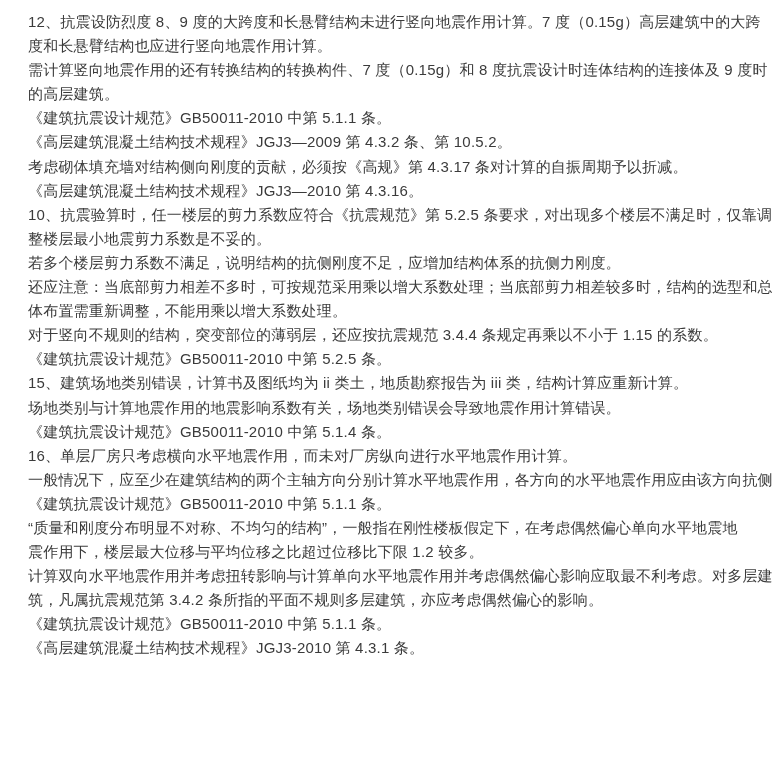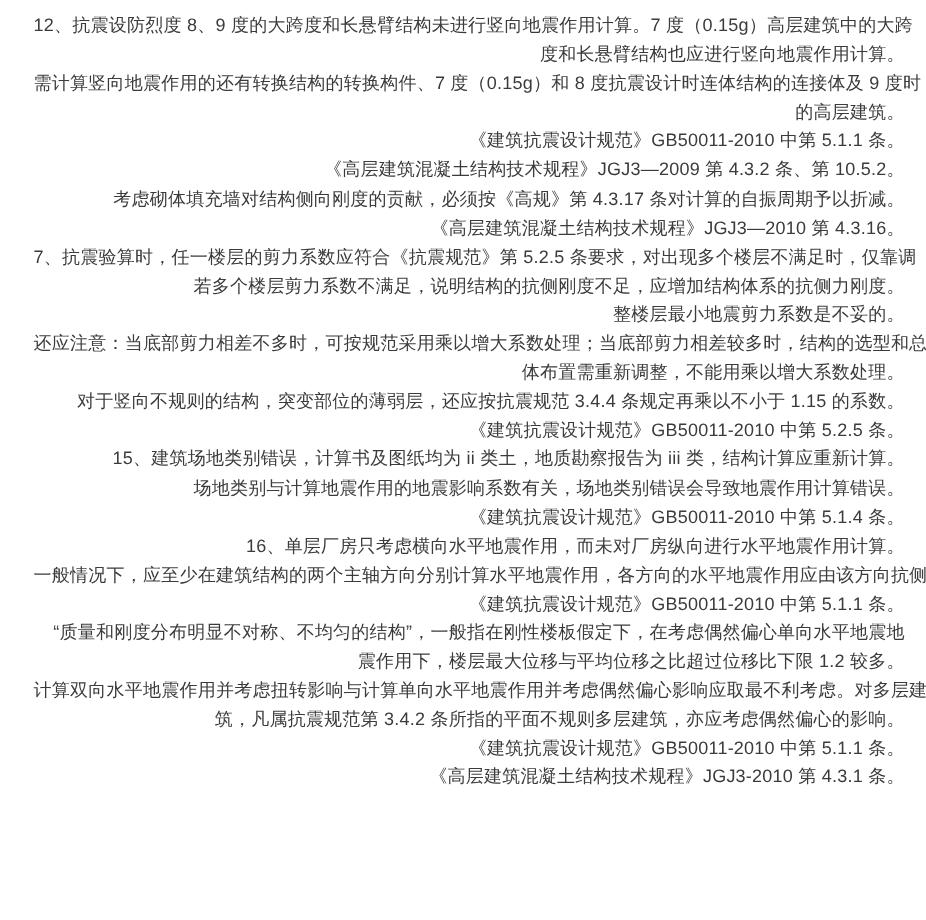--- a/index.html
+++ b/index.html
@@ -9,53 +9,52 @@
   }
   .page {
     position: relative;
     width: 772px;
     height: 767px;
     background: #ffffff;
     overflow: hidden;
     box-sizing: border-box;
     padding-top: 10px;
     font-family: "Liberation Sans", "DejaVu Sans", sans-serif;
-    text-align: right;
   }
   .line {
     box-sizing: border-box;
     height: 24.1px;
     line-height: 24.1px;
     padding-left: 28px;
     padding-right: 18px;
     font-size: 15px;
     letter-spacing: 0.2px;
     color: #3b3b3b;
     white-space: nowrap;
     overflow: visible;
   }
   .line.indent {
-    padding-left: 43px;
+    padding-left: 28px;
   }
 </style>
 </head>
 <body>
 
 <div class="page">
   <div class="line">12、抗震设防烈度 8、9 度的大跨度和长悬臂结构未进行竖向地震作用计算。7 度（0.15g）高层建筑中的大跨</div>
   <div class="line">度和长悬臂结构也应进行竖向地震作用计算。</div>
   <div class="line">需计算竖向地震作用的还有转换结构的转换构件、7 度（0.15g）和 8 度抗震设计时连体结构的连接体及 9 度时</div>
   <div class="line">的高层建筑。</div>
   <div class="line">《建筑抗震设计规范》GB50011-2010 中第 5.1.1 条。</div>
   <div class="line">《高层建筑混凝土结构技术规程》JGJ3—2009 第 4.3.2 条、第 10.5.2。</div>
   <div class="line">考虑砌体填充墙对结构侧向刚度的贡献，必须按《高规》第 4.3.17 条对计算的自振周期予以折减。</div>
   <div class="line">《高层建筑混凝土结构技术规程》JGJ3—2010 第 4.3.16。</div>
-  <div class="line">7、抗震验算时，任一楼层的剪力系数应符合《抗震规范》第 5.2.5 条要求，对出现多个楼层不满足时，仅靠调</div>
+  <div class="line">10、抗震验算时，任一楼层的剪力系数应符合《抗震规范》第 5.2.5 条要求，对出现多个楼层不满足时，仅靠调</div>
+  <div class="line">整楼层最小地震剪力系数是不妥的。</div>
   <div class="line">若多个楼层剪力系数不满足，说明结构的抗侧刚度不足，应增加结构体系的抗侧力刚度。</div>
-  <div class="line">整楼层最小地震剪力系数是不妥的。</div>
   <div class="line">还应注意：当底部剪力相差不多时，可按规范采用乘以增大系数处理；当底部剪力相差较多时，结构的选型和总</div>
   <div class="line">体布置需重新调整，不能用乘以增大系数处理。</div>
   <div class="line">对于竖向不规则的结构，突变部位的薄弱层，还应按抗震规范 3.4.4 条规定再乘以不小于 1.15 的系数。</div>
   <div class="line">《建筑抗震设计规范》GB50011-2010 中第 5.2.5 条。</div>
   <div class="line">15、建筑场地类别错误，计算书及图纸均为 ii 类土，地质勘察报告为 iii 类，结构计算应重新计算。</div>
   <div class="line">场地类别与计算地震作用的地震影响系数有关，场地类别错误会导致地震作用计算错误。</div>
   <div class="line">《建筑抗震设计规范》GB50011-2010 中第 5.1.4 条。</div>
   <div class="line">16、单层厂房只考虑横向水平地震作用，而未对厂房纵向进行水平地震作用计算。</div>
   <div class="line">一般情况下，应至少在建筑结构的两个主轴方向分别计算水平地震作用，各方向的水平地震作用应由该方向抗侧</div>
   <div class="line">《建筑抗震设计规范》GB50011-2010 中第 5.1.1 条。</div>

